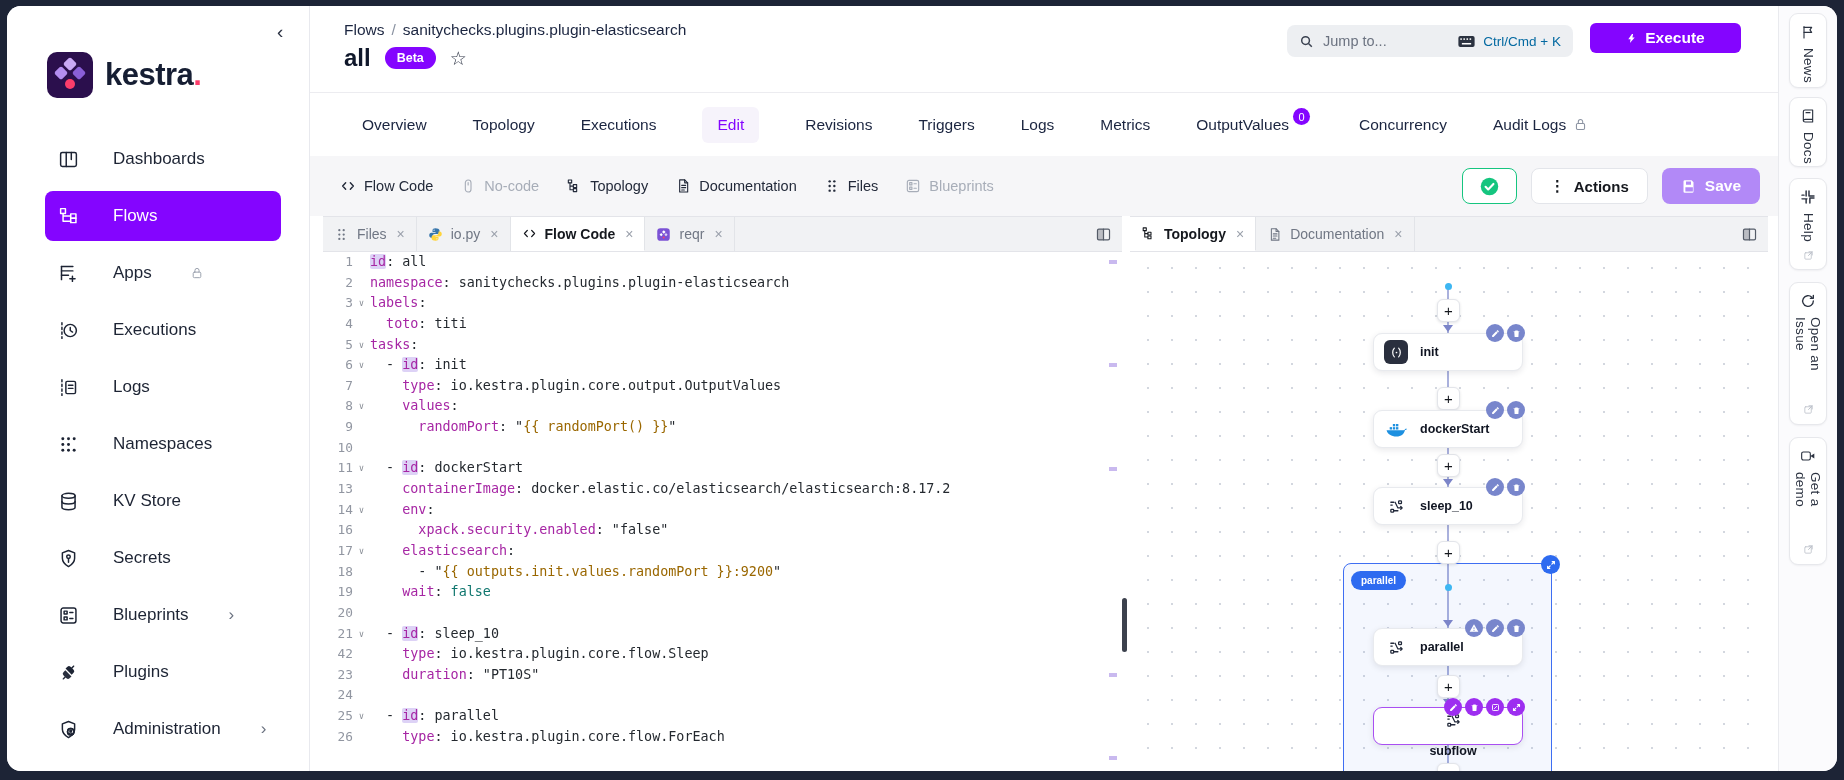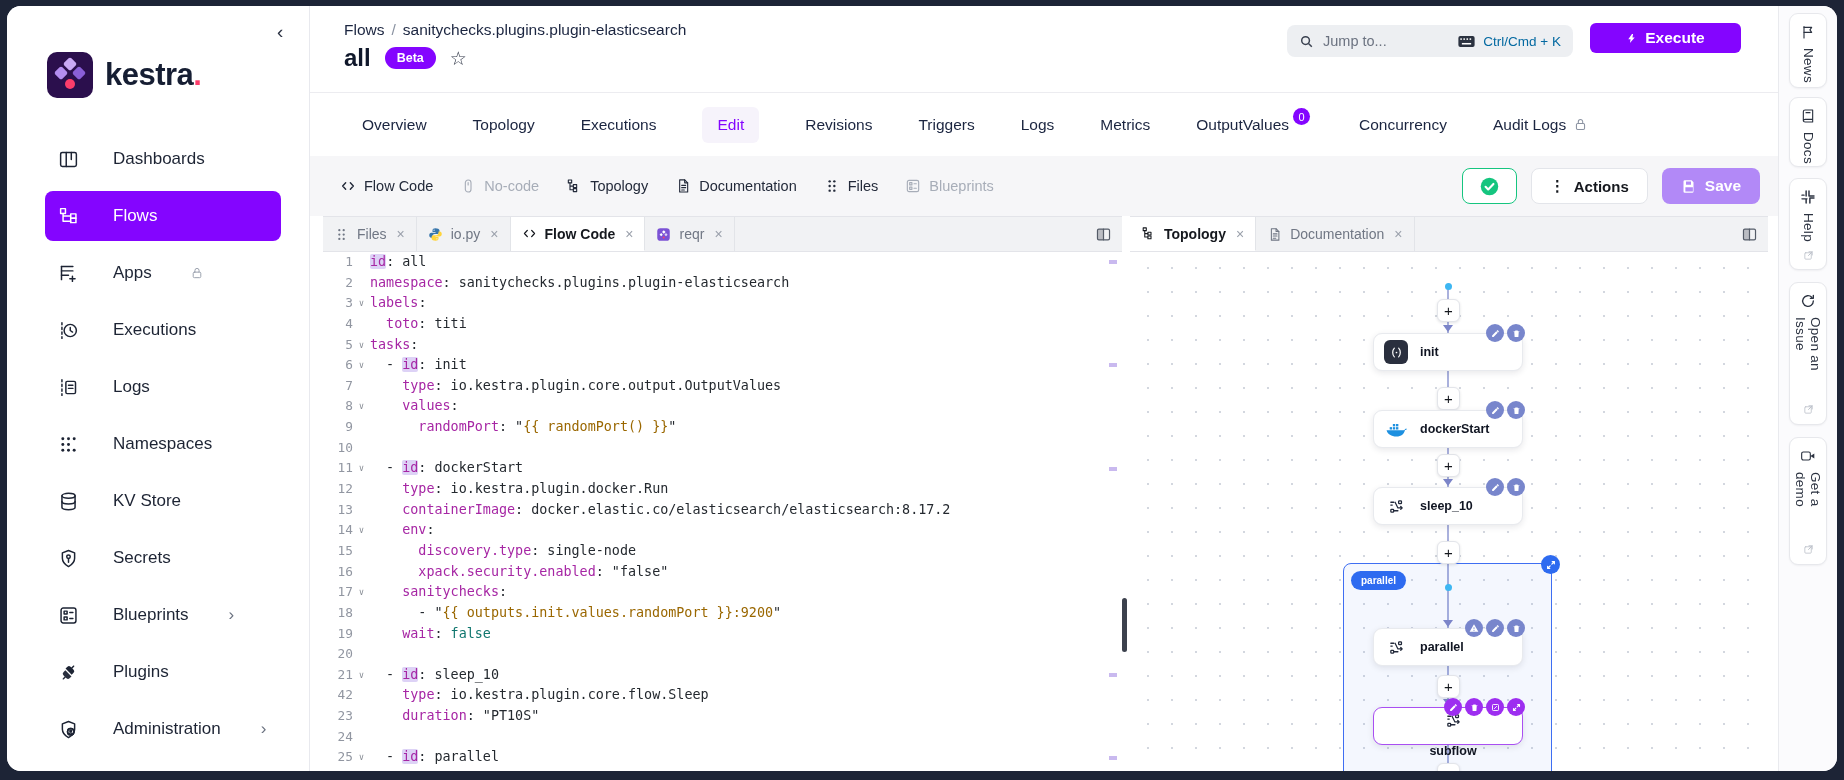--- a/index.html
+++ b/index.html
@@ -574,48 +574,38 @@
     <span class="gut">10</span>
     <span class="fold"></span>
     <span class="src"></span>
   </div>
             <div class="cl">
     <span class="gut">11</span>
     <span class="fold">∨</span>
     <span class="src"><span class="ind"></span><span class="tk-p">- </span><span class="tk-k hl">id</span><span class="tk-p">: </span><span class="tk-v">dockerStart</span></span>
   </div>
             <div class="cl">
-    <span class="gut">12</span>
-    <span class="fold"></span>
-    <span class="src"><span class="ind"></span><span class="ind"></span><span class="tk-k">type</span><span class="tk-p">: </span><span class="tk-v">io.kestra.plugin.docker.Run</span></span>
-  </div>
-            <div class="cl">
     <span class="gut">13</span>
     <span class="fold"></span>
     <span class="src"><span class="ind"></span><span class="ind"></span><span class="tk-k">containerImage</span><span class="tk-p">: </span><span class="tk-v">docker.elastic.co/elasticsearch/elasticsearch:8.17.2</span></span>
   </div>
             <div class="cl">
     <span class="gut">14</span>
     <span class="fold">∨</span>
     <span class="src"><span class="ind"></span><span class="ind"></span><span class="tk-k">env</span><span class="tk-p">:</span></span>
   </div>
             <div class="cl">
-    <span class="gut">15</span>
-    <span class="fold"></span>
-    <span class="src"><span class="ind"></span><span class="ind"></span><span class="ind"></span><span class="tk-k">discovery.type</span><span class="tk-p">: </span><span class="tk-v">single-node</span></span>
-  </div>
-            <div class="cl">
     <span class="gut">16</span>
     <span class="fold"></span>
     <span class="src"><span class="ind"></span><span class="ind"></span><span class="ind"></span><span class="tk-k">xpack.security.enabled</span><span class="tk-p">: </span><span class="tk-s">"false"</span></span>
   </div>
             <div class="cl">
     <span class="gut">17</span>
     <span class="fold">∨</span>
-    <span class="src"><span class="ind"></span><span class="ind"></span><span class="tk-k">sanitychecks</span><span class="tk-p">:</span></span>
+    <span class="src"><span class="ind"></span><span class="ind"></span><span class="tk-k">elasticsearch</span><span class="tk-p">:</span></span>
   </div>
             <div class="cl">
     <span class="gut">18</span>
     <span class="fold"></span>
     <span class="src"><span class="ind"></span><span class="ind"></span><span class="ind"></span><span class="tk-p">- </span><span class="tk-s">"</span><span class="tk-t">{{ outputs.init.values.randomPort }}</span><span class="tk-t">:9200</span><span class="tk-s">"</span></span>
   </div>
             <div class="cl">
     <span class="gut">19</span>
     <span class="fold"></span>
     <span class="src"><span class="ind"></span><span class="ind"></span><span class="tk-k">wait</span><span class="tk-p">: </span><span class="tk-b">false</span></span>

